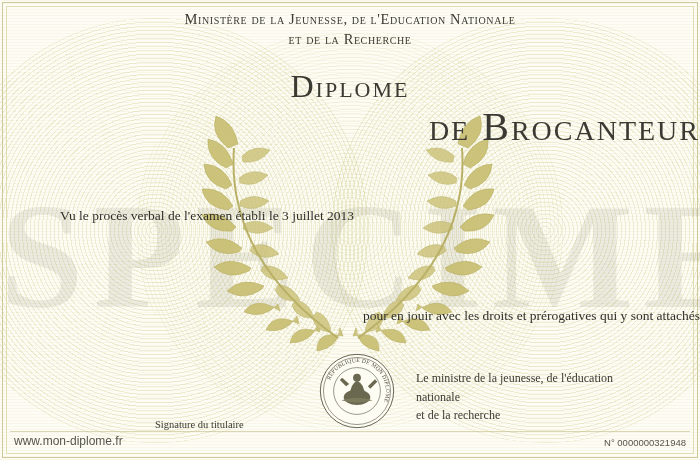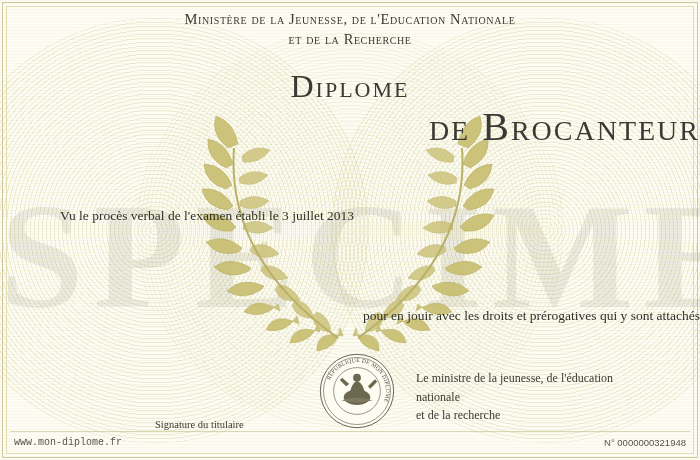--- a/index.html
+++ b/index.html
@@ -188,23 +188,23 @@
     top: 352px;
     width: 78px;
     height: 78px;
   }
 
   
   .footer-left {
     position: absolute;
     left: 14px;
     bottom: 12px;
-    font-size: 10px;
+    font-size: 12px;
     color: #55554c;
-    font-family: Liberation Mono, monospace;
+    font-family: Liberation Sans, sans-serif;
   }
   .footer-right {
     position: absolute;
     right: 14px;
     bottom: 12px;
     font-size: 9.5px;
     color: #55554c;
     font-family: "Liberation Sans", sans-serif;
     margin-top: 19px;
   }

